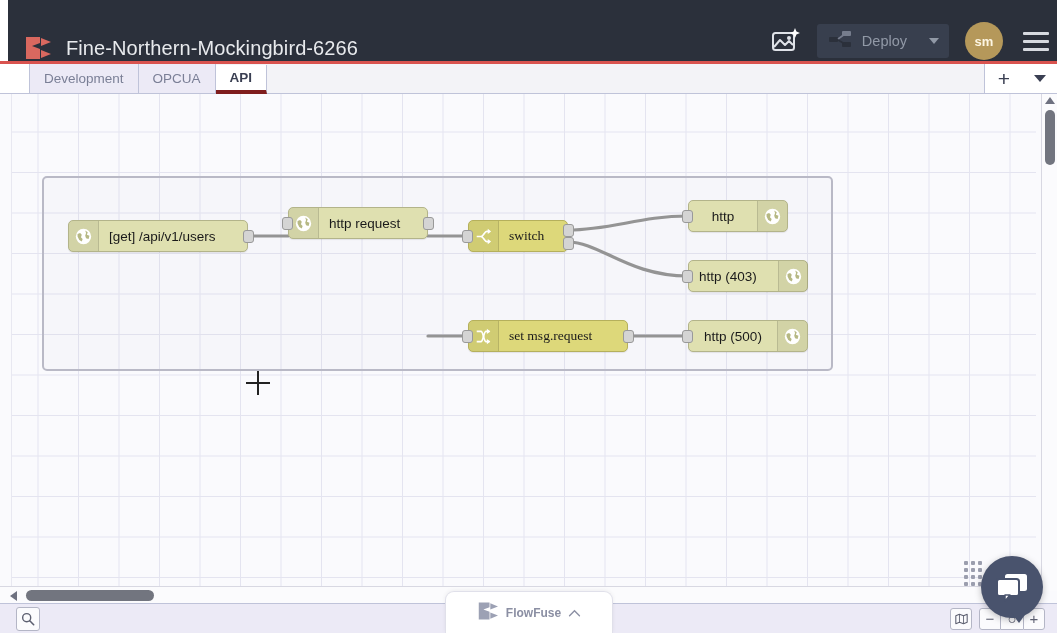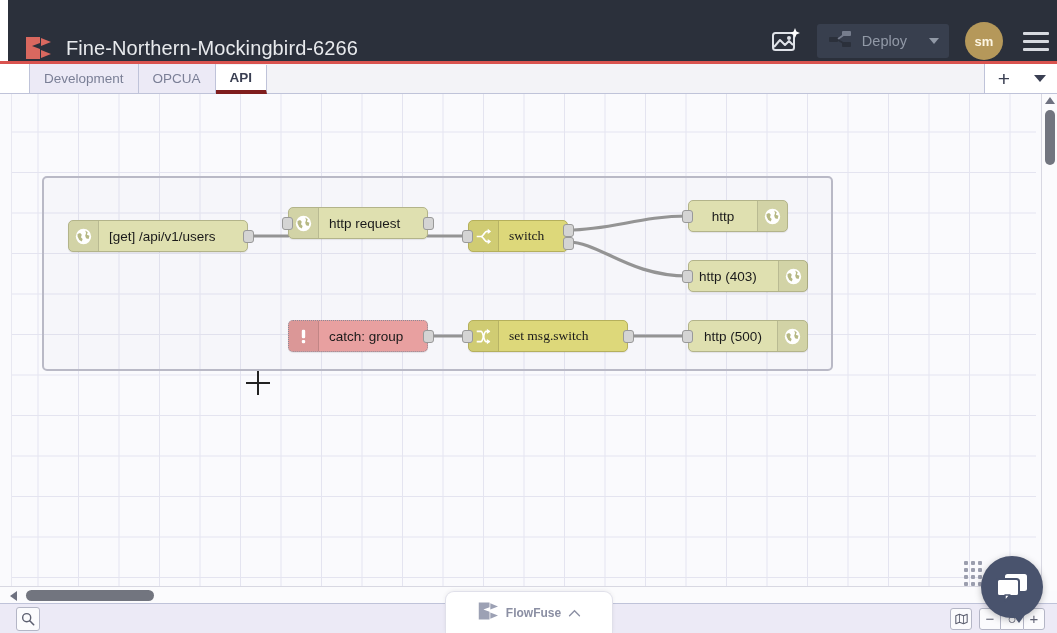--- a/index.html
+++ b/index.html
@@ -397,41 +397,31 @@
         <span class="node-label rightalign">http (403)</span>
         <span class="node-icon right">
           <svg viewBox="0 0 20 20" width="17" height="17" aria-hidden="true">
             <circle cx="10" cy="10" r="9" fill="#ffffff"></circle>
             <path d="M3 7 L6 6 L8 8 L7 11 L9 13 L8 16 L5 14 L3 10 Z M12 3 L15 5 L14 8 L17 9 L16 13 L13 12 L12 9 L13 6 Z" fill="#b6b884"></path>
           </svg>
         </span>
         <span class="port in" style="top:9px;"></span>
       </div>
 
-      <div class="node red dotted" style="left:288px; top:226px; width:140px;">
-        <span class="node-icon left">
-          <svg viewBox="0 0 20 20" width="17" height="17" aria-hidden="true">
-            <rect x="8" y="2" width="4" height="10" rx="1.4" fill="#ffffff"></rect>
-            <rect x="8" y="14" width="4" height="4" rx="1.4" fill="#ffffff"></rect>
-          </svg>
-        </span>
-        <span class="node-label">catch: group</span>
-        <span class="port out" style="top:9px;"></span>
-      </div>
 
       <div class="node yellow" style="left:468px; top:226px; width:160px;">
         <span class="node-icon left">
           <svg viewBox="0 0 20 20" width="17" height="17" aria-hidden="true">
             <path d="M2 4 L7 4 C10 4 10 16 13 16 L17 16" stroke="#ffffff" stroke-width="2" fill="none"></path>
             <path d="M2 16 L7 16 C10 16 10 4 13 4 L17 4" stroke="#ffffff" stroke-width="2" fill="none"></path>
             <path d="M14 1 L18 4 L14 7 Z" fill="#ffffff"></path>
             <path d="M14 13 L18 16 L14 19 Z" fill="#ffffff"></path>
           </svg>
         </span>
-        <span class="node-label">set msg.switch</span>
+        <span class="node-label">set msg.request</span>
         <span class="port in" style="top:9px;"></span>
         <span class="port out" style="top:9px;"></span>
       </div>
 
       <div class="node olive" style="left:688px; top:226px; width:120px;">
         <span class="node-label rightalign">http (500)</span>
         <span class="node-icon right">
           <svg viewBox="0 0 20 20" width="17" height="17" aria-hidden="true">
             <circle cx="10" cy="10" r="9" fill="#ffffff"></circle>
             <path d="M3 7 L6 6 L8 8 L7 11 L9 13 L8 16 L5 14 L3 10 Z M12 3 L15 5 L14 8 L17 9 L16 13 L13 12 L12 9 L13 6 Z" fill="#b6b884"></path>

